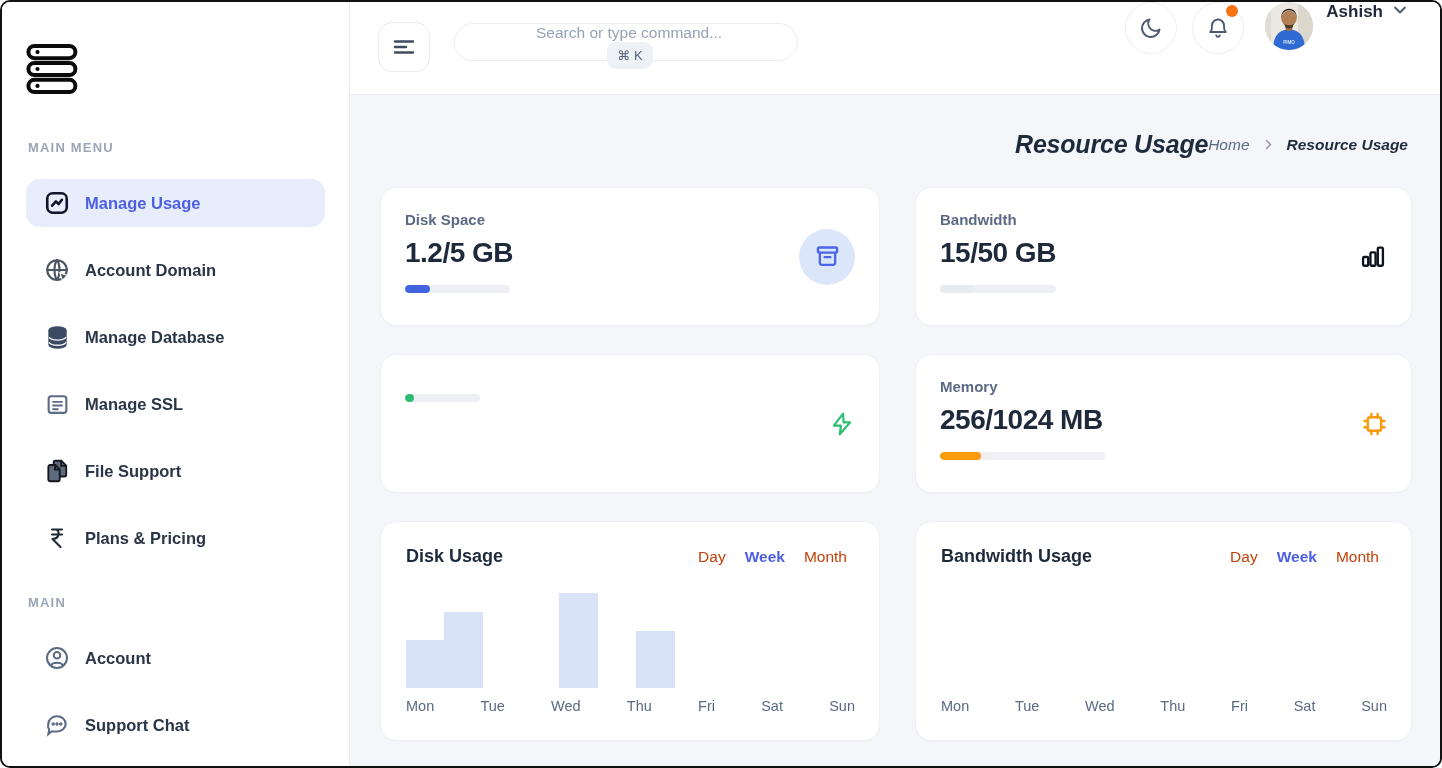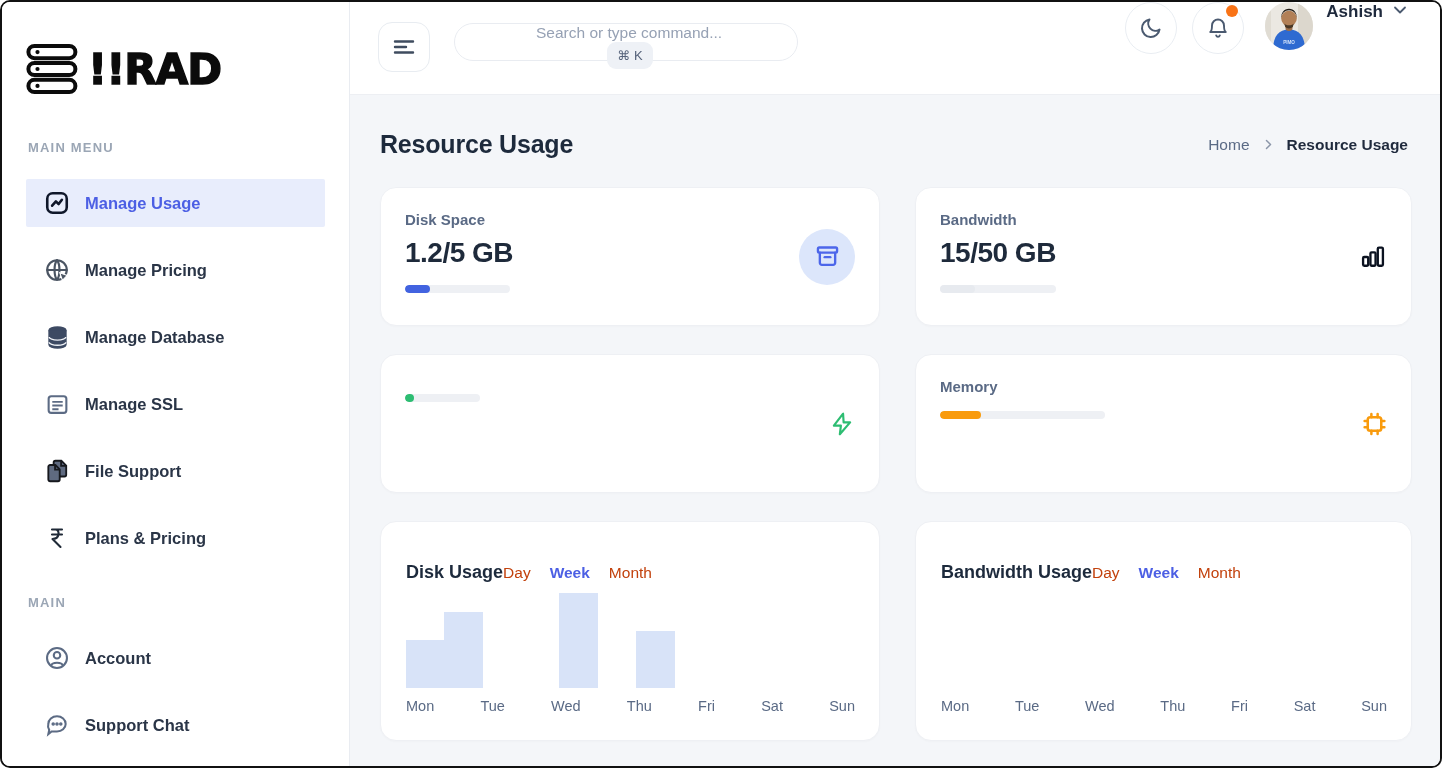--- a/index.html
+++ b/index.html
@@ -6,59 +6,59 @@
   html,body { width:1442px; height:768px; font-family:"Liberation Sans", sans-serif; }
   .frame { position:absolute; inset:0; border:2px solid #111; border-radius:10px; overflow:hidden; background:#fff; }
   
   .sidebar { position:absolute; left:0; top:0; bottom:0; width:348px; background:#fff; border-right:1px solid #e9ecf1; padding:0 24px; }
   .logo { display:flex; align-items:center; margin-top:40px; height:54px; }
   .logo-text { font-size:42px; font-weight:900; color:#0b0b0b; letter-spacing:-1px; margin-left:5px; font-family:"DejaVu Sans", sans-serif; -webkit-text-stroke:1.4px #0b0b0b; }
   .section-label { color:#9ba6b5; font-size:13px; font-weight:700; letter-spacing:1.2px; margin-left:2px; }
   .lbl-main { margin-top:44px; }
   .lbl-user { margin-top:33px; }
   .nav { list-style:none; margin-top:24px; display:flex; flex-direction:column; gap:19px; }
-  .nav-item { height:48px; border-radius:2px; display:flex; align-items:center; padding-left:18px; cursor:pointer; }
+  .nav-item { height:48px; border-radius:14px; display:flex; align-items:center; padding-left:18px; cursor:pointer; }
   .nav-item .nicon { width:26px; height:26px; display:flex; align-items:center; justify-content:center; }
   .nav-item span.nlabel { margin-left:15px; font-size:16.5px; font-weight:700; color:#2a3547; }
   .nav-item.active { background:#e8edfc; }
   .nav-item.active span.nlabel { color:#4c5fe4; }
   
   .topbar { position:absolute; left:348px; right:0; top:0; height:93px; background:#fff; border-bottom:1px solid #edeff3; }
   .menu-btn { position:absolute; left:28px; top:20px; width:52px; height:50px; border:1px solid #e8ecf1; border-radius:14px; background:#fff; display:flex; align-items:center; justify-content:center; cursor:pointer; }
   .search { position:absolute; left:104px; top:21px; width:344px; height:38px; border:1px solid #e9ecf1; border-radius:24px; background:#fff; display:flex; align-items:center; padding:0 12px 0 20px;flex-direction:column; }
   .search input { border:none; outline:none; flex:1; margin-left:12px; font-size:15.5px; color:#3c485c; font-family:"Liberation Sans",sans-serif; background:transparent; }
   .search input::placeholder { color:#96a1b4; }
   .kbd { background:#eef1f6; border-radius:9px; padding:6px 10px; font-size:13px; color:#55627a; white-space:nowrap; }
   .top-right { position:absolute; right:32px; top:0; height:93px; display:flex; align-items:flex-start; }
   .round-btn { width:52px; height:52px; border-radius:50%; border:1px solid #e9edf2; background:#fff; display:flex; align-items:center; justify-content:center; position:relative; cursor:pointer; }
   .bell-btn { margin-left:15px; }
   .dot { position:absolute; top:2px; right:5px; width:12px; height:12px; border-radius:50%; }
   .avatar { width:48px; height:48px; border-radius:50%; overflow:hidden; margin-left:21px; cursor:pointer; flex:none; }
   .username { margin-left:13px; font-size:17px; font-weight:700; color:#1f2a3d; cursor:pointer; }
   .chev { margin-left:9px; cursor:pointer; display:flex; }
   
   .content { position:absolute; left:348px; right:0; top:93px; bottom:0; background:#f4f6f9; padding:35px 32px 0 30px; overflow:hidden; }
-  .page-head { display:flex; justify-content:space-between; align-items:center; }
+  .page-head { display:flex; justify-content:flex-end; align-items:center;font-style:italic; }
   .page-title { font-size:25px; font-weight:800; color:#1d2a3c; letter-spacing:-0.2px; }
   .breadcrumb { display:flex; align-items:center; gap:12px; font-size:15.5px; }
   .bc-home { color:#5a6a85; cursor:pointer; }
   .bc-sep { color:#8b96a9; display:flex; }
   .bc-cur { color:#1f2a3d; font-weight:600; }
   .stats { margin-top:28px; display:grid; grid-template-columns:500px 497px; column-gap:35px; row-gap:28px; }
   .card { background:#fff; border-radius:16px; border:1px solid #eef0f4; box-shadow:0 1px 2px rgba(20,30,60,0.02); }
   .stat-card { height:139px; padding:23px 24px; position:relative; }
   .stat-label { font-size:15px; font-weight:600; color:#5a6a85; }
   .stat-value { margin-top:9px; font-size:28px; font-weight:800; color:#1e2a3b; letter-spacing:-0.5px; }
   .track { margin-top:16px; height:8px; border-radius:4px; background:#eef0f4; position:relative; overflow:hidden; }
   .fill { position:absolute; left:0; top:0; bottom:0; border-radius:4px; }
   .stat-icon-wrap { position:absolute; right:24px; top:50%; transform:translateY(-50%); display:flex; align-items:center; justify-content:center; }
   .icon-circle { width:56px; height:56px; border-radius:50%; background:#dce6fb; }
   .charts { margin-top:28px; display:grid; grid-template-columns:500px 497px; column-gap:35px; }
   .chart-card { height:220px; padding:24px 24px 0 25px; position:relative; }
-  .chart-head { display:flex; align-items:center;margin-top:16px; }
+  .chart-head { display:flex; justify-content:space-between; align-items:center; }
   .chart-title { font-size:18px; font-weight:800; color:#1d2a3c; }
   .tabs { display:flex; gap:19px; margin-right:8px; }
   .tab { font-size:15.5px; color:#c2410c; cursor:pointer; }
   .tab.active { color:#4c5fe4; font-weight:700; }
   .plot { position:absolute; left:25px; right:24px; top:58px; height:108px; }
   .bar { position:absolute; bottom:0; background:#d8e3f8; }
   .xlabels { position:absolute; left:25px; right:24px; top:176px; display:flex; justify-content:space-between; }
   .xlabels span { font-size:14.5px; color:#5a6a85; }
 </style>
 </head>
@@ -69,21 +69,20 @@
   <aside class="sidebar">
     <div class="logo">
       <svg width="57" height="50" viewBox="0 0 57 50" fill="none" stroke="#0b0b0b" stroke-width="4">
         <rect x="2.4" y="2" width="47" height="12.2" rx="6.1"></rect>
         <rect x="2.4" y="18.9" width="47" height="12.2" rx="6.1"></rect>
         <rect x="2.4" y="35.8" width="47" height="12.2" rx="6.1"></rect>
         <circle cx="11.5" cy="8.1" r="2.1" fill="#0b0b0b" stroke="none"></circle>
         <circle cx="11.5" cy="25" r="2.1" fill="#0b0b0b" stroke="none"></circle>
         <circle cx="11.5" cy="41.9" r="2.1" fill="#0b0b0b" stroke="none"></circle>
       </svg>
-      <span class="logo-text">!!RAD</span>
     </div>
 
     <div class="section-label lbl-main">MAIN MENU</div>
     <ul class="nav">
       <li class="nav-item active">
         <span class="nicon">
           <svg width="26" height="26" viewBox="0 0 24 24" fill="none" stroke="#0f172a" stroke-width="2.4" stroke-linecap="round" stroke-linejoin="round">
             <rect x="3" y="3" width="18" height="18" rx="5"></rect>
             <path d="M7.5 14.5 l3.5-4 2.5 2.5 3-4"></path>
           </svg>
@@ -91,21 +90,21 @@
         <span class="nlabel">Manage Usage</span>
       </li>
       <li class="nav-item">
         <span class="nicon">
           <svg width="26" height="26" viewBox="0 0 24 24" fill="none" stroke="#4b5563" stroke-width="2" stroke-linecap="round">
             <circle cx="12" cy="12" r="9"></circle>
             <path d="M3 12h18M12 3c3 3.5 3 14.5 0 18M12 3c-3 3.5-3 14.5 0 18"></path>
             <path d="M14.5 14.5 l7 2.5 -4.5 4.5 z" fill="#4b5563" stroke="#fff" stroke-width="1"></path>
           </svg>
         </span>
-        <span class="nlabel">Manage Pricing</span>
+        <span class="nlabel">Account Domain</span>
       </li>
       <li class="nav-item">
         <span class="nicon">
           <svg width="25" height="25" viewBox="0 0 24 24" fill="#3d4a63" stroke="#3d4a63" stroke-width="1.6">
             <ellipse cx="12" cy="5" rx="8" ry="3"></ellipse>
             <path d="M4 5v14c0 1.66 3.58 3 8 3s8-1.34 8-3V5"></path>
             <path d="M4 11.5 c0 1.66 3.58 3 8 3 s8 -1.34 8 -3" fill="none" stroke="#eef1f6" stroke-width="1.4"></path>
             <path d="M4 16.5 c0 1.66 3.58 3 8 3 s8 -1.34 8 -3" fill="none" stroke="#eef1f6" stroke-width="1.4"></path>
           </svg>
         </span>
@@ -268,20 +267,21 @@
         </div>
         <div class="stat-icon-wrap">
           <svg width="26" height="26" viewBox="0 0 24 24" fill="none" stroke="#2dbd72" stroke-width="2" stroke-linejoin="round">
             <path d="M13 2.5 L4.5 13.5 H11 L10 21.5 L19.5 10.5 H13.5 Z"></path>
           </svg>
         </div>
       </section>
 
       <section class="card stat-card">
         <div class="stat-label">Memory</div>
+        <div class="stat-value">256/1024 MB</div>
         <div class="track" style="width:165px;">
           <div class="fill" style="width: 25%; background: rgb(249, 155, 13);"></div>
         </div>
         <div class="stat-icon-wrap">
           <svg width="25" height="25" viewBox="0 0 24 24" fill="none" stroke="#f99b0d" stroke-width="2.4" stroke-linecap="round">
             <rect x="5.5" y="5.5" width="13" height="13" rx="2.5"></rect>
             <path d="M9 2.5v3M15 2.5v3M9 18.5v3M15 18.5v3M2.5 9h3M2.5 15h3M18.5 9h3M18.5 15h3"></path>
           </svg>
         </div>
       </section>

